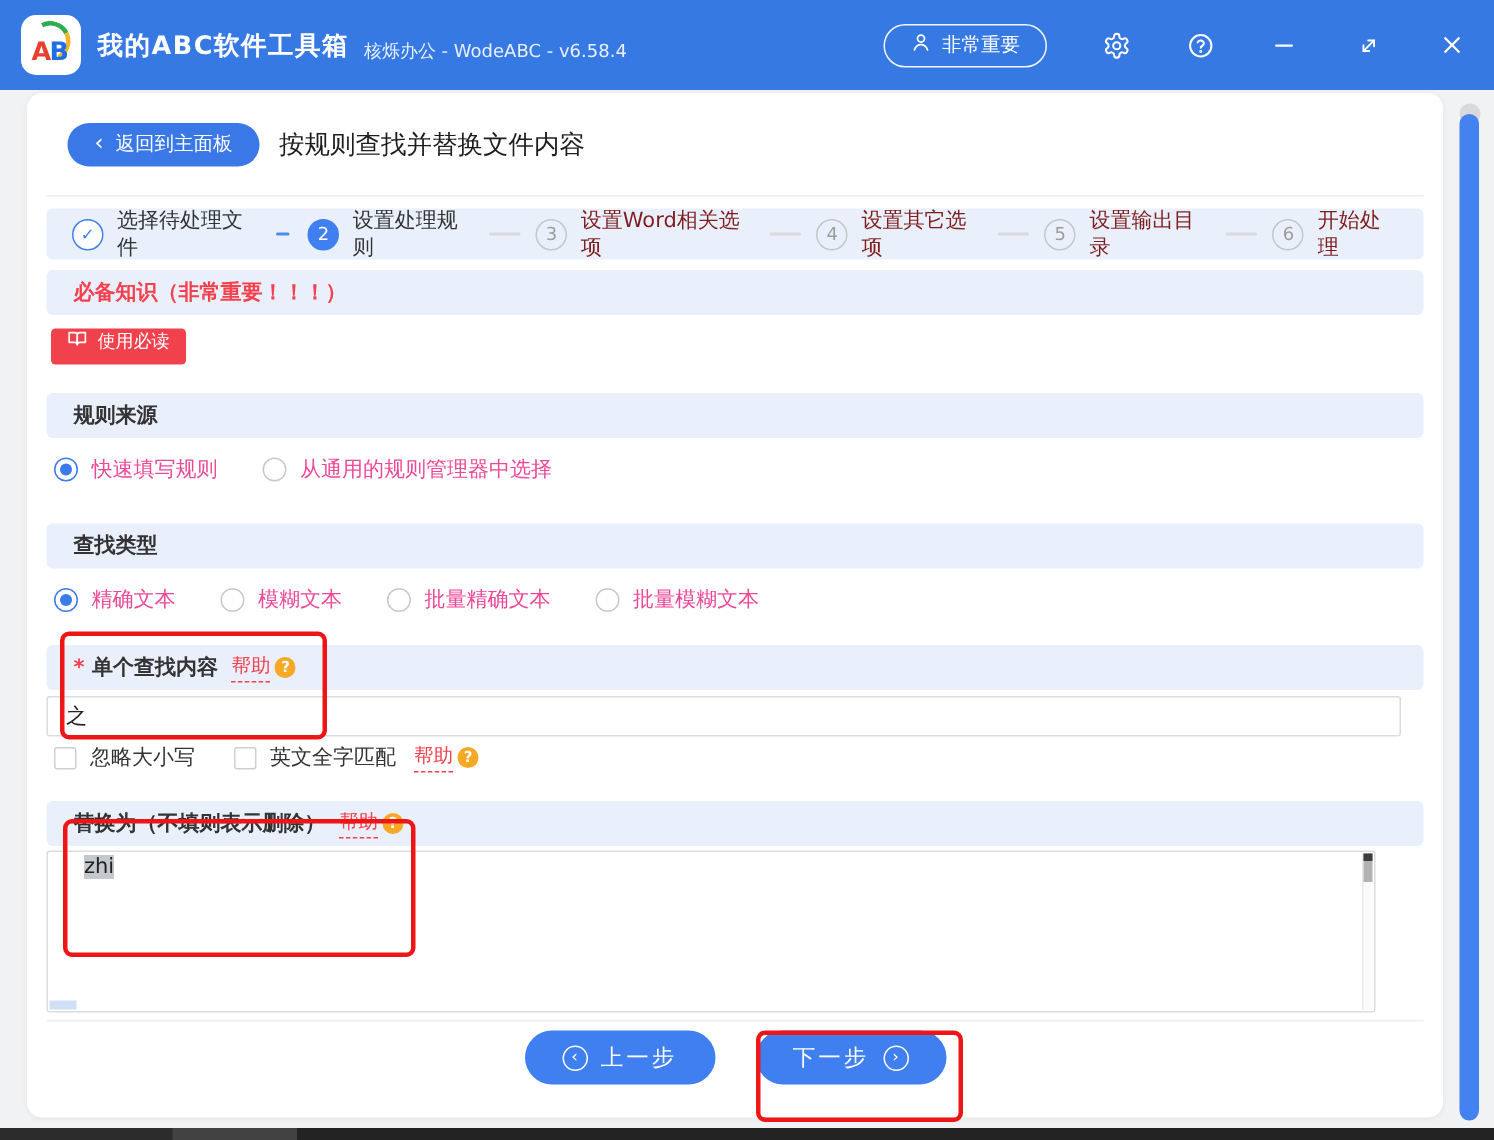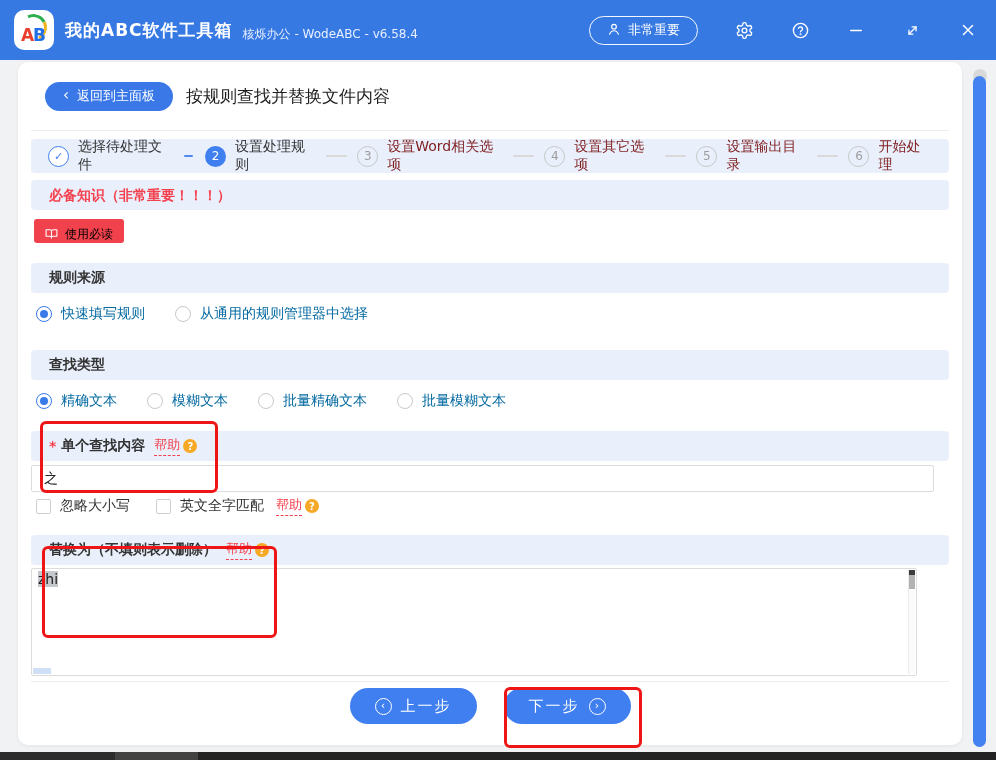--- a/index.html
+++ b/index.html
@@ -36,40 +36,40 @@
   .scircle.done { border:1.6px solid #3f7ff0; color:#3f7ff0; background:#fff; font-size:11px; }
   .scircle.active { background:#3f7ff0; color:#fff; }
   .scircle.pending { border:1px solid #c6c6c6; color:#9d9d9d; background:transparent; }
   .slabel.done, .slabel.active { color:#333; }
   .slabel.pending { color:#7f1d1d; }
   .conn { height:2px; width:22px; background:#d9d9d9; margin:0 10px; border-radius:1px; }
   .conn.blue { width:9px; background:#4d8bf0; margin:0 12px; }
 
   
   .notice { margin-top:7px; height:30px; line-height:30px; padding-left:18px; color:#f5414e; font-weight:bold; font-size:14px; }
-  .mustread { margin:9px 0 0 3px; display:inline-flex; align-items:flex-end; gap:7px; height:24px; padding:0 11px; background:#f0414d; color:#000000; border:none; border-radius:3px; font-size:12px; cursor:pointer; font-family:inherit; }
+  .mustread { margin:9px 0 0 3px; display:inline-flex; align-items:flex-start; gap:7px; height:24px; padding:0 11px; background:#f0414d; color:#ffffff; border:none; border-radius:3px; font-size:12px; cursor:pointer; font-family:inherit; }
 
   
   .sec-title { height:30px; display:flex; align-items:center; padding-left:18px; font-size:14px; font-weight:bold; color:#333; }
   .mt19 { margin-top:19px; } .mt24 { margin-top:24px; } .mt18 { margin-top:18px; }
-  .opt-row { margin:9px 0 0 5px; display:flex; align-items:center; gap:30px; font-size:14px; color:#0369a1; height:24px; }
+  .opt-row { margin:9px 0 0 5px; display:flex; align-items:center; gap:30px; font-size:14px; color:#ec4899; height:24px; }
   .radio { display:flex; align-items:center; gap:9px; cursor:pointer; }
   .rdot { width:16px; height:16px; border-radius:50%; border:1px solid #c9c9c9; background:#fff; position:relative; flex:0 0 auto; }
   .rdot.on { border:1.4px solid #3a7bea; }
   .rdot.on::after { content:""; position:absolute; left:2.6px; top:2.6px; width:8px; height:8px; border-radius:50%; background:#3a7bea; }
   .chk-row { margin:3px 0 0 5px; display:flex; align-items:center; gap:26px; font-size:14px; color:#333; height:22px; }
   .chk { display:flex; align-items:center; gap:9px; cursor:pointer; }
   .cbox { width:15px; height:15px; border:1px solid #cfcfcf; border-radius:2px; background:#fff; flex:0 0 auto; }
 
   .req { color:#f5414e; margin-right:5px; font-weight:bold; }
   .help-link { color:#f5414e; font-size:13px; font-weight:normal; margin-left:9px; text-decoration:none; border-bottom:1.5px dashed #f5414e; padding-bottom:1px; cursor:pointer; }
   .help-badge { width:14px; height:14px; margin-left:3px; border-radius:50%; background:#f7a824; color:#fff; font-size:10px; font-weight:bold; display:inline-flex; align-items:center; justify-content:center; }
 
   .text-input { margin-top:4px; margin-right:15px; height:27px; border:1px solid #dcdcdc; border-radius:2px; background:#fff; display:flex; align-items:center; padding-left:12px; font-size:14px; color:#222; cursor:text; }
-  .textarea { position:relative; margin-top:3px; margin-right:32px; height:108px; border:1px solid #dcdcdc; border-radius:2px; background:#fff; padding:2px 6px; font-size:14px; color:#222; cursor:text; }
+  .textarea { position:relative; margin-top:3px; margin-right:32px; height:108px; border:1px solid #dcdcdc; border-radius:2px; background:#fff; padding:2px 24px; font-size:14px; color:#222; cursor:text; }
   .sel { background:#c4c7cb; }
   .ta-scroll { position:absolute; top:1px; right:1px; width:7px; height:calc(100% - 2px); background:#fbfbfb; border-left:1px solid #eaeaea; }
   .ta-thumb { width:100%; height:19px; background:#b2b2b2; border-top:5px solid #3c3c3c; }
   .ta-artifact { position:absolute; left:1px; bottom:1px; width:18px; height:6px; background:#cfdff6; }
 
   
   .footer { margin-top:5px; border-top:1px solid #ededed; padding-top:6px; display:flex; justify-content:center; gap:27px; }
   .nav-btn { display:flex; align-items:center; gap:9px; height:36px; padding:0 25px; background:#3f7ff0; color:#fff; border:none; border-radius:18px; font-size:15px; letter-spacing:2px; cursor:pointer; font-family:inherit; }
   .nav-circ { width:17px; height:17px; border:1.3px solid #fff; border-radius:50%; display:inline-flex; align-items:center; justify-content:center; font-size:11px; letter-spacing:0; padding-bottom:1px; }
 

